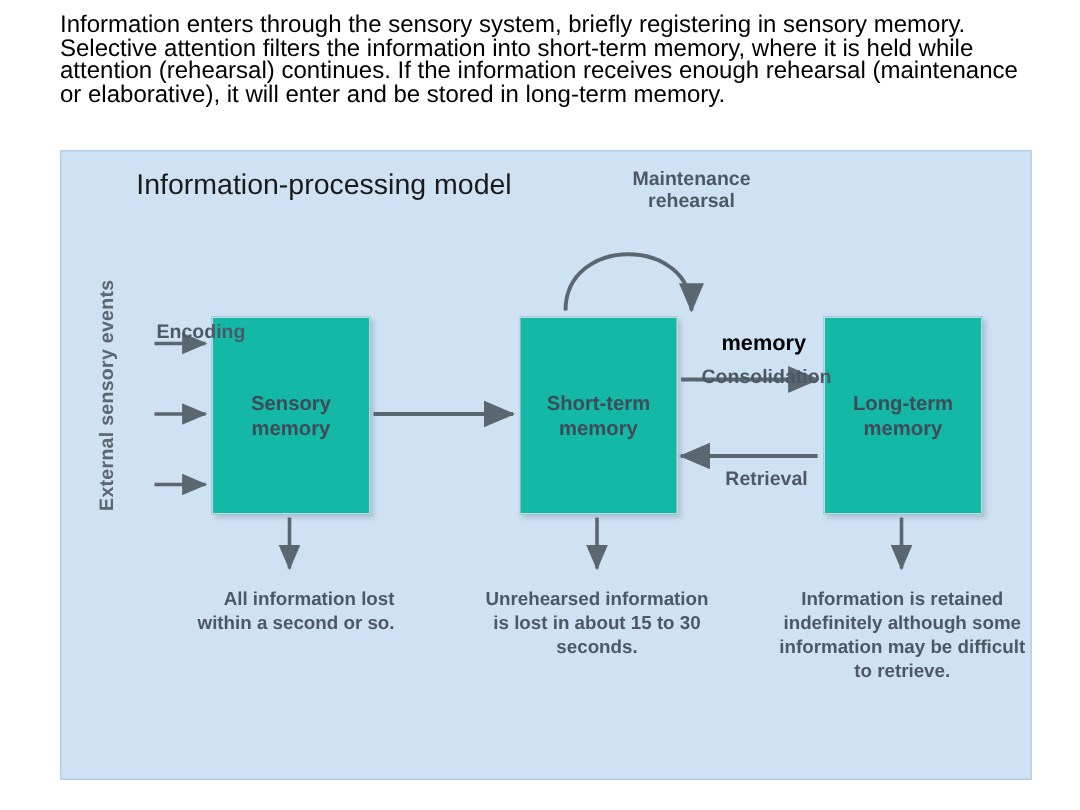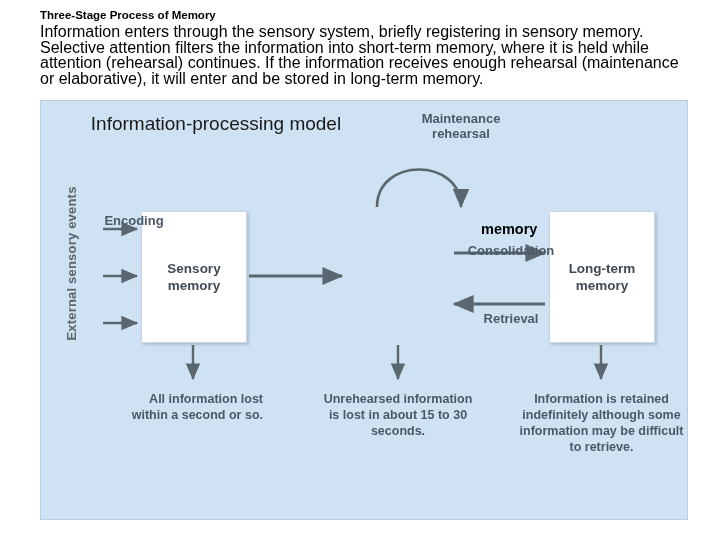--- a/index.html
+++ b/index.html
@@ -71,21 +71,21 @@
     transform: rotate(-90deg);
     font-size: 13px;
     font-weight: bold;
     color: #5a6670;
     letter-spacing: 0.2px;
   }
 
   
   .mem-box {
     position: absolute;
-    background: #ffffff;
+    background: #14b8a6;
     border: 1px solid #c7d6e2;
     box-shadow: 2px 2px 3px rgba(80,100,120,0.25);
     display: flex;
     align-items: center;
     justify-content: flex-start;
     text-align: center;
     font-size: 13.5px;
     font-weight: bold;
     color: #3f4b56;
     line-height: 17px;
@@ -138,21 +138,20 @@
     left: 0; top: 0;
     width: 646px;
     height: 418px;
     pointer-events: none;
   }
 </style>
 </head>
 <body>
 
 <div id="header">
-  <div class="title">Three-Stage Process of Memory</div>
   <div class="body">Information enters through the sensory system, briefly registering in sensory memory. Selective attention filters the information into short-term memory, where it is held while attention (rehearsal) continues. If the information receives enough rehearsal (maintenance or elaborative), it will enter and be stored in long-term memory.</div>
 </div>
 
 <div id="diagram">
 
   <div id="model-title">Information-processing model</div>
 
   <div id="axis-label">External sensory events</div>
 
   <svg id="arrows" viewBox="0 0 646 418">
@@ -182,20 +181,23 @@
       <line x1="357" y1="244" x2="357" y2="278"></line>
       <line x1="560" y1="244" x2="560" y2="278"></line>
     </g>
 
     <path d="M336 106 C 336 56, 420 56, 420 106" stroke="#5a6670" stroke-width="2.6" fill="none" marker-end="url(#ah2)"></path>
   </svg>
 
   <div class="mem-box" id="box-sensory">
     <span>Sensory memory</span>
   </div>
+  <div class="mem-box" id="box-short">
+    <span>Short-term memory</span>
+  </div>
   <div class="mem-box" id="box-long">
     <span>Long-term memory</span>
   </div>
 
   <div class="lbl" id="lbl-encoding">Encoding</div>
   <div class="lbl" id="lbl-maintenance">Maintenance rehearsal</div>
   <div class="lbl" id="lbl-consolidation">Consolidation</div>
   <div class="lbl" id="lbl-retrieval">Retrieval</div>
 
   <div id="annot-encode">memory</div>

